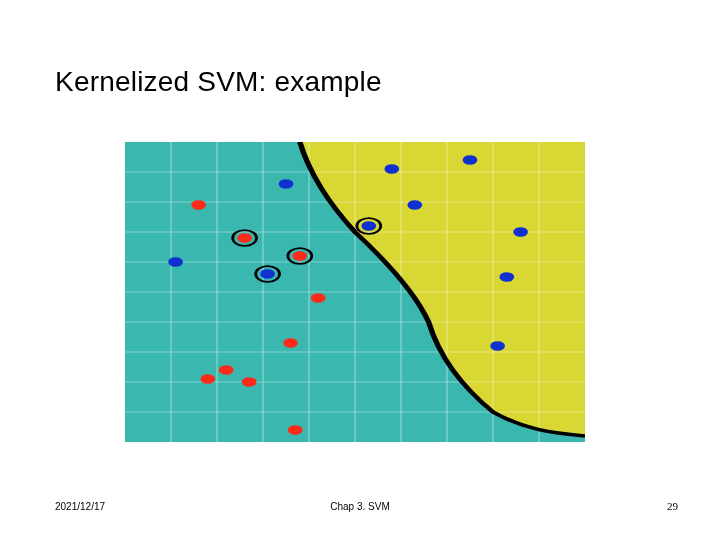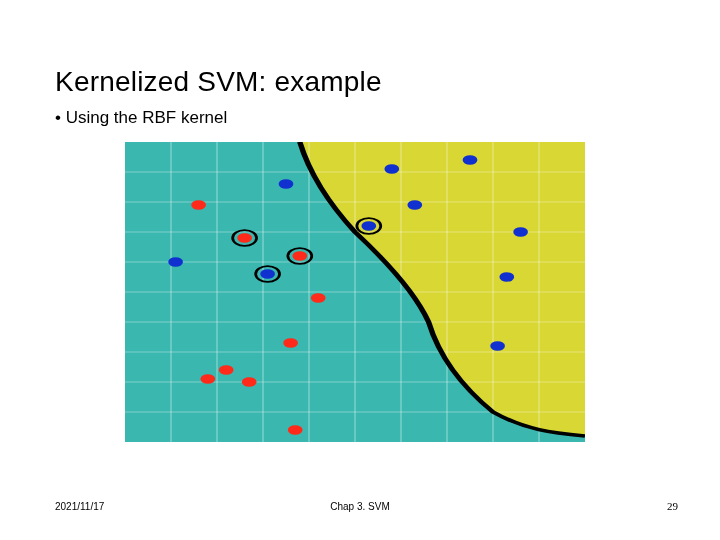--- a/index.html
+++ b/index.html
@@ -65,21 +65,20 @@
     font-family: Liberation Serif, serif;
   }
 </style>
 </head>
 <body>
 
 <div class="slide">
 
   <div class="title">Kernelized SVM: example</div>
 
-  <div class="bullet">• Using the RBF kernel</div>
 
   <svg class="figure" viewBox="0 0 100 100" preserveAspectRatio="none">
 
     <path d="M0,0 L38,0 C40,10 44,20 50,30 C57,40 63,50 66,60 C68,70 72,80 80,90 C87,96 93,97 100,98 L100,100 L0,100 Z" fill="#3ab8b0"></path>
 
     <path d="M38,0 L100,0 L100,98 C93,97 87,96 80,90 C72,80 68,70 66,60 C63,50 57,40 50,30 C44,20 40,10 38,0 Z" fill="#d9d733"></path>
 
     <g stroke="#ffffff" stroke-opacity="0.35" stroke-width="0.3">
       <line x1="0" y1="10" x2="100" y2="10"></line>
       <line x1="0" y1="20" x2="100" y2="20"></line>
@@ -123,17 +122,17 @@
         <circle cx="86" cy="30" r="1.6" fill="#1030d0"></circle>
         <circle cx="83" cy="45" r="1.6" fill="#1030d0"></circle>
         <circle cx="81" cy="68" r="1.6" fill="#1030d0"></circle>
         <circle cx="31" cy="44" r="2.6" fill="none" stroke="#000" stroke-width="0.6"></circle>
         <circle cx="31" cy="44" r="1.6" fill="#1030d0"></circle>
         <circle cx="53" cy="28" r="2.6" fill="none" stroke="#000" stroke-width="0.6"></circle>
         <circle cx="53" cy="28" r="1.6" fill="#1030d0"></circle>
       </g>
   </svg>
 
-  <div class="footer-left">2021/11/17</div>
+  <div class="footer-left">2021/12/17</div>
   <div class="footer-center">Chap 3. SVM</div>
   <div class="footer-right">29</div>
 
 </div>
 
 </body></html>

